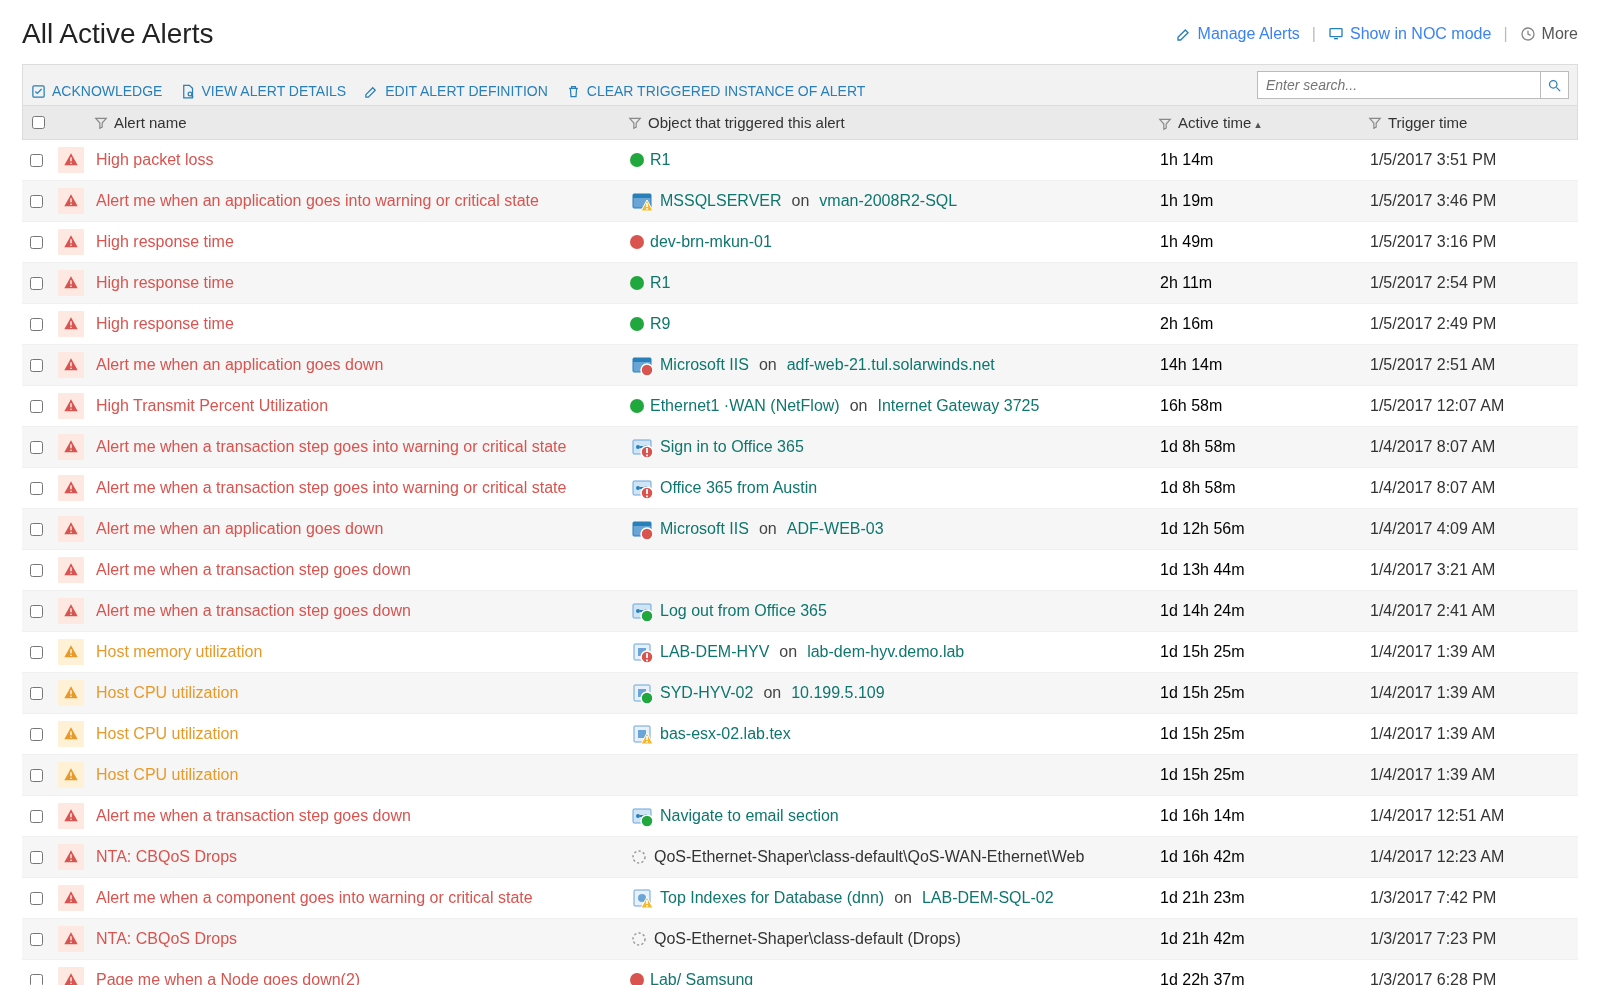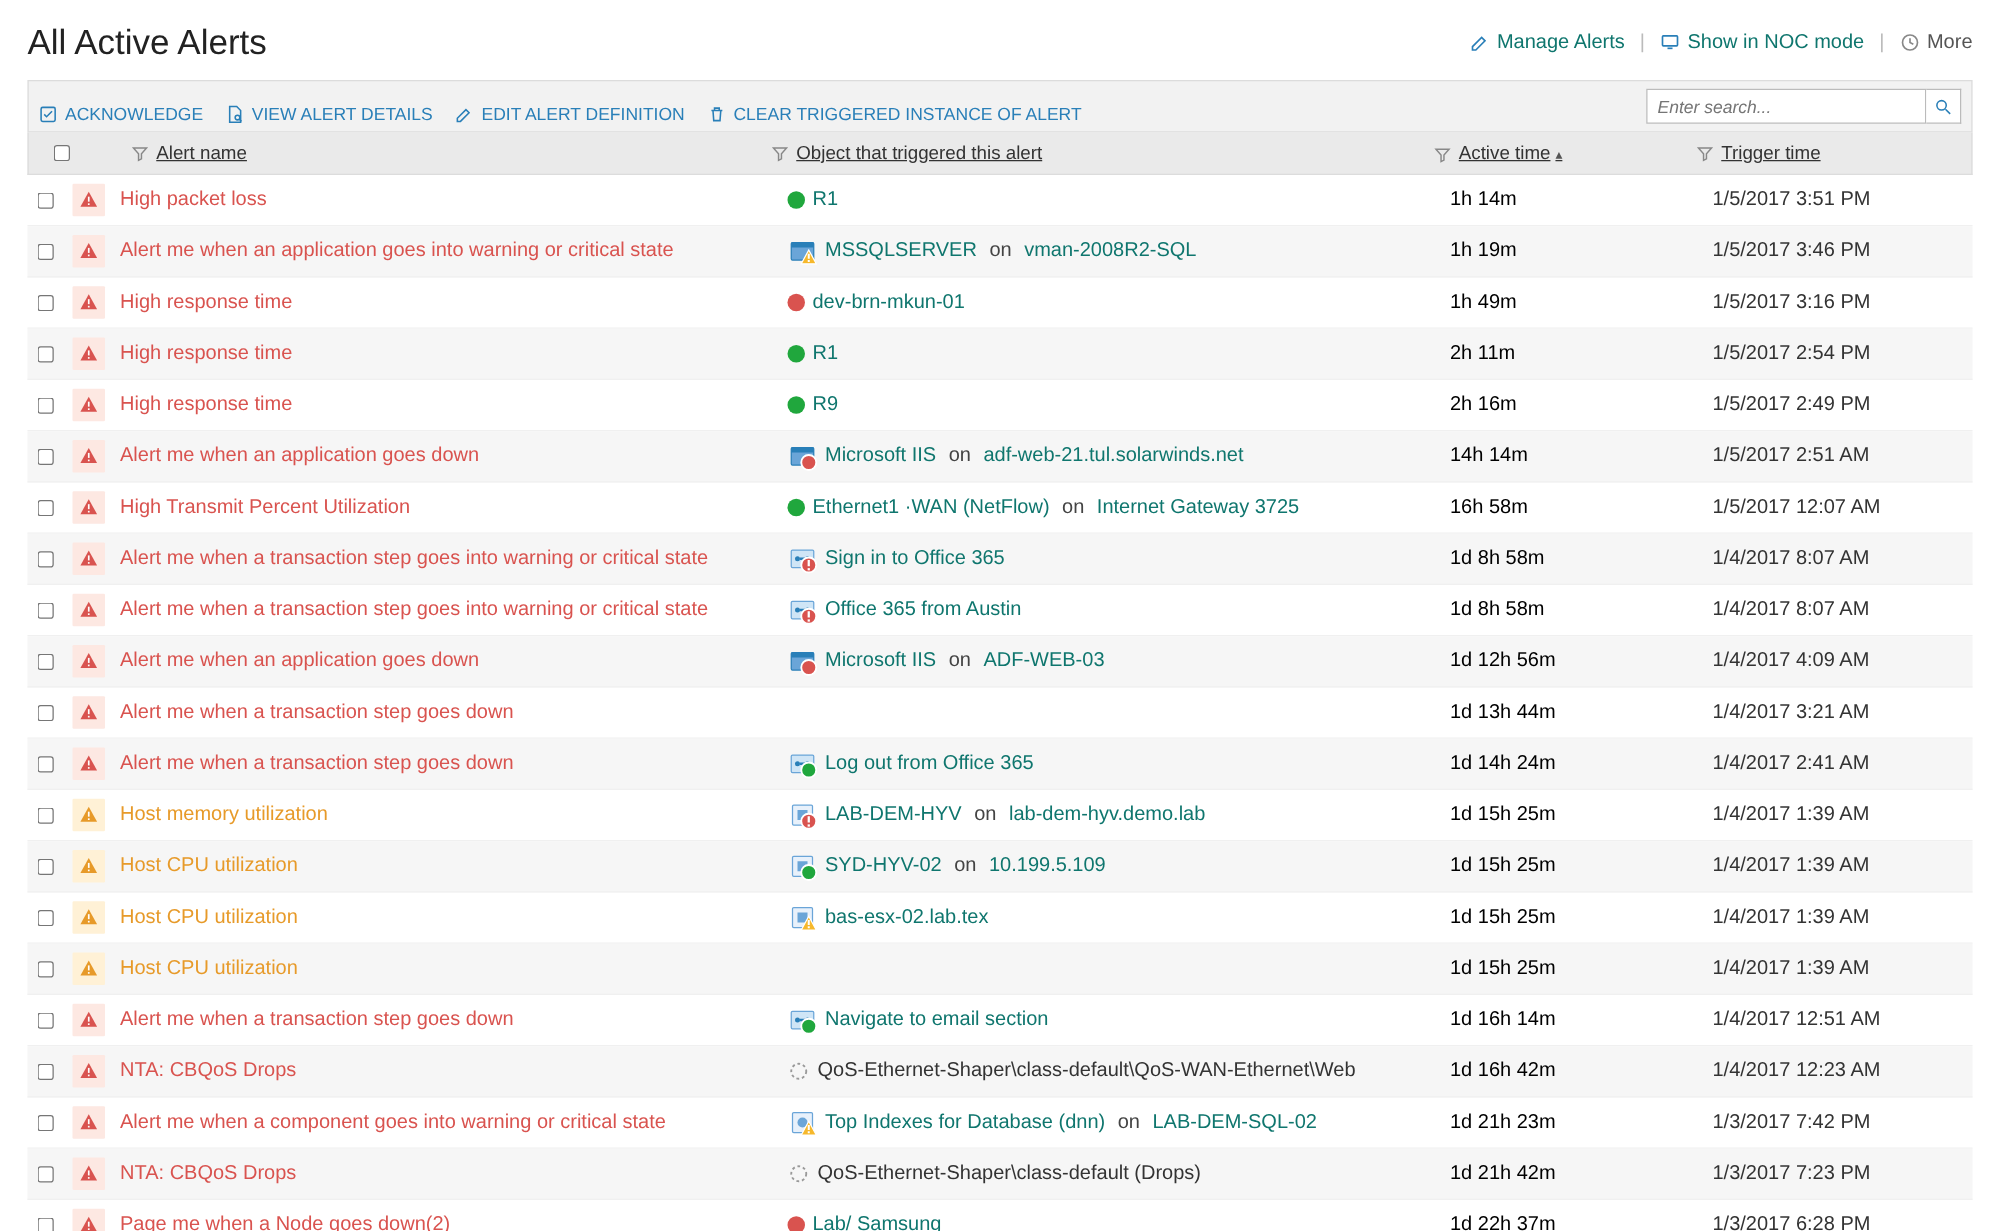--- a/index.html
+++ b/index.html
@@ -1,29 +1,29 @@
 <!DOCTYPE html>
 <html><head>
 <meta charset="utf-8">
 <style>
   * { box-sizing: border-box; margin: 0; padding: 0; }
   body { font-family: Arial, Helvetica, sans-serif; font-size: 15px; color: #333; background: #fff; }
   .page { width: 1600px; height: 985px; padding: 18px 22px; }
   .header { display: flex; justify-content: space-between; align-items: center; margin-bottom: 14px; }
   .page-title { font-size: 28px; font-weight: normal; color: #222; }
   .header-actions { display: flex; align-items: center; gap: 8px; color: #297fb8; font-size: 16px; }
-  .header-action { display: inline-flex; align-items: center; gap: 6px; cursor: pointer; color: #0f766e; }
+  .header-action { display: inline-flex; align-items: center; gap: 6px; cursor: pointer; color: #3b82f6; }
   .divider { color: #bbb; padding: 0 4px; }
   .toolbar-row { display: flex; align-items: flex-end; justify-content: space-between; background: #f2f2f2; border: 1px solid #dcdcdc; padding: 6px 8px; }
   .toolbar-buttons { display: flex; gap: 18px; align-items: center; }
   .toolbar-btn { display: inline-flex; align-items: center; gap: 6px; color: #297fb8; font-size: 14px; cursor: pointer; }
   .searchbox { display: flex; align-items: center; }
-  .searchbox input { width: 224px; height: 28px; border: 1px solid #bbb; padding: 0 8px; font-size: 14px; font-style: italic; color: #6d28d9; }
+  .searchbox input { width: 284px; height: 28px; border: 1px solid #bbb; padding: 0 8px; font-size: 14px; font-style: italic; color: #6d28d9; }
   .searchbox .search-btn { width: 28px; height: 28px; border: 1px solid #bbb; border-left: none; background: #fff; display: flex; align-items: center; justify-content: center; cursor: pointer; }
-  .table-header { display: flex; align-items: center; background: #eaeaea; border-left: 1px solid #dcdcdc; border-right: 1px solid #dcdcdc; border-bottom: 1px solid #dcdcdc; padding: 8px 20px; font-size: 15px; color: #333; text-decoration: underline; }
+  .table-header { display: flex; align-items: center; background: #eaeaea; border-left: 1px solid #dcdcdc; border-right: 1px solid #dcdcdc; border-bottom: 1px solid #dcdcdc; padding: 8px 9px; font-size: 15px; color: #333; }
   .col-checkbox { width: 28px; display: flex; align-items: center; justify-content: flex-start; }
   .col-severity { width: 34px; }
   .col-name { flex: 1 1 auto; display: flex; align-items: center; gap: 6px; }
   .col-object { width: 530px; display: flex; align-items: center; gap: 6px; }
   .col-active { width: 210px; display: flex; align-items: flex-end; gap: 6px; }
   .col-trigger { width: 200px; display: flex; align-items: center; gap: 6px; }
   .sort-asc::after { content: "▴"; font-size: 11px; margin-left: 4px; color: #555; }
   .rows { }
   .row { display: flex; align-items: center; padding: 7px 8px; font-size: 16px; border-bottom: 1px solid #f0f0f0; }
   .row:nth-child(even) { background: #f6f6f6; }

